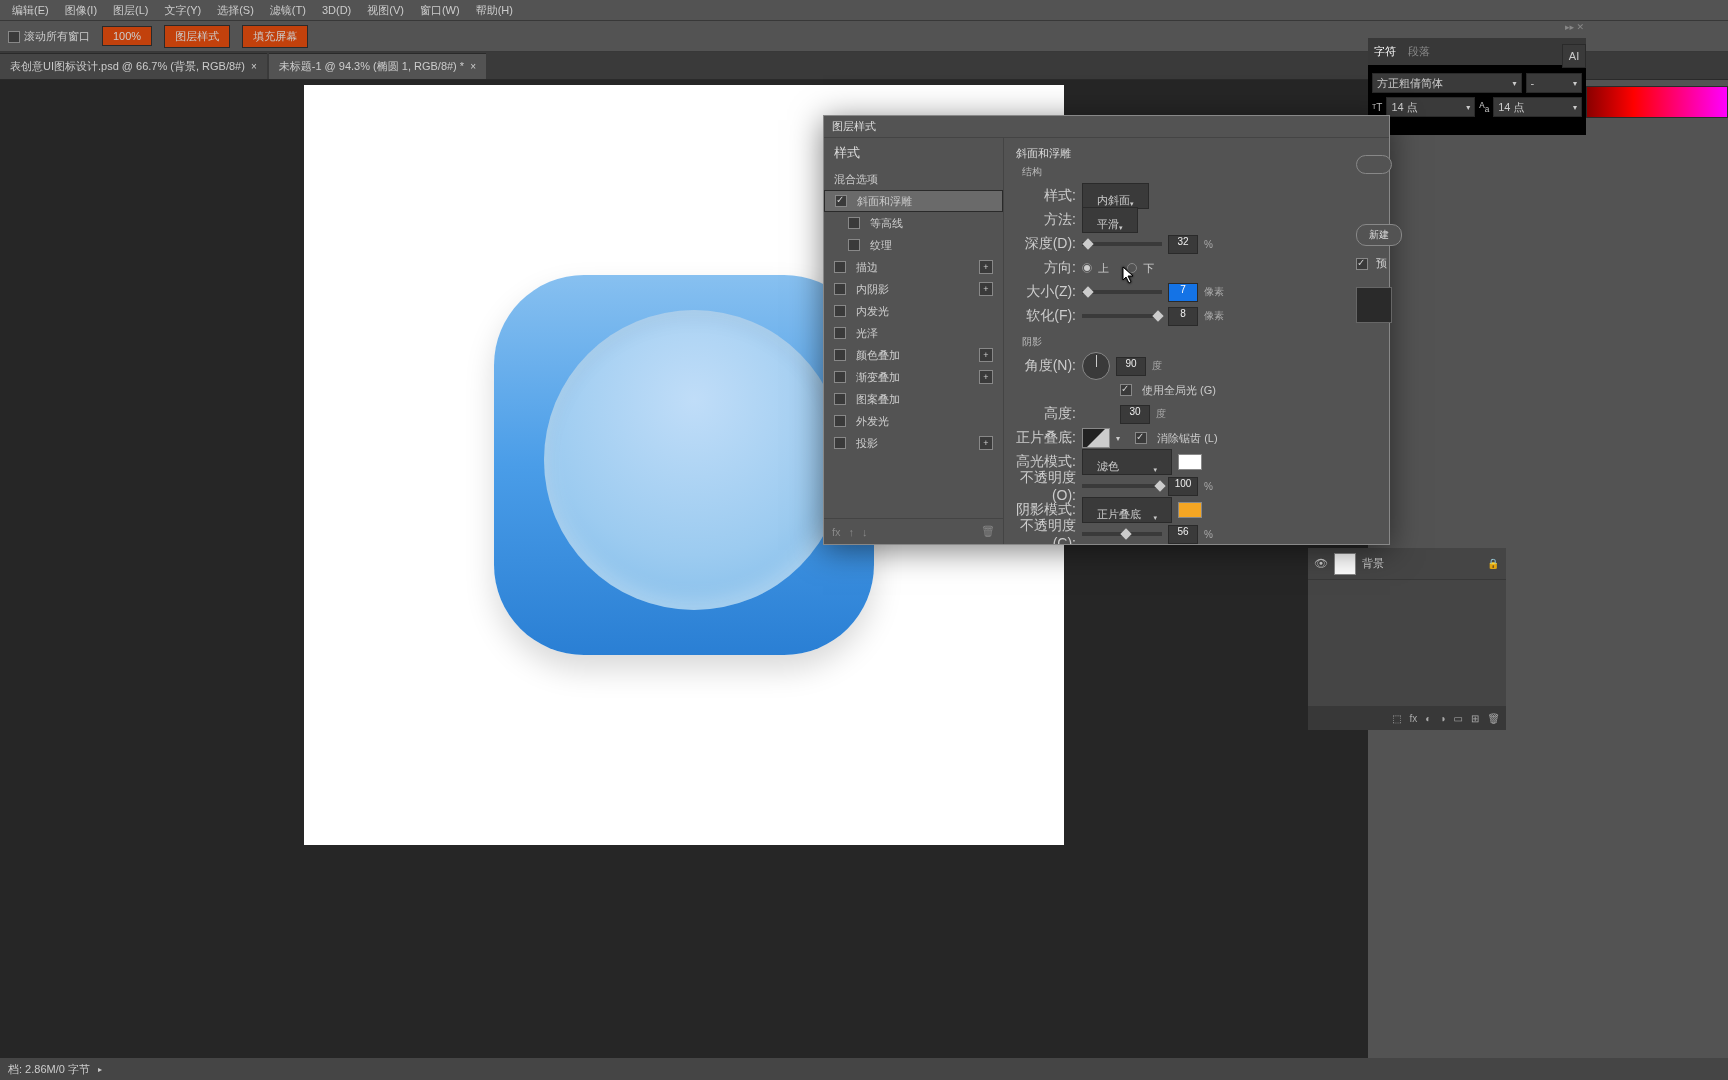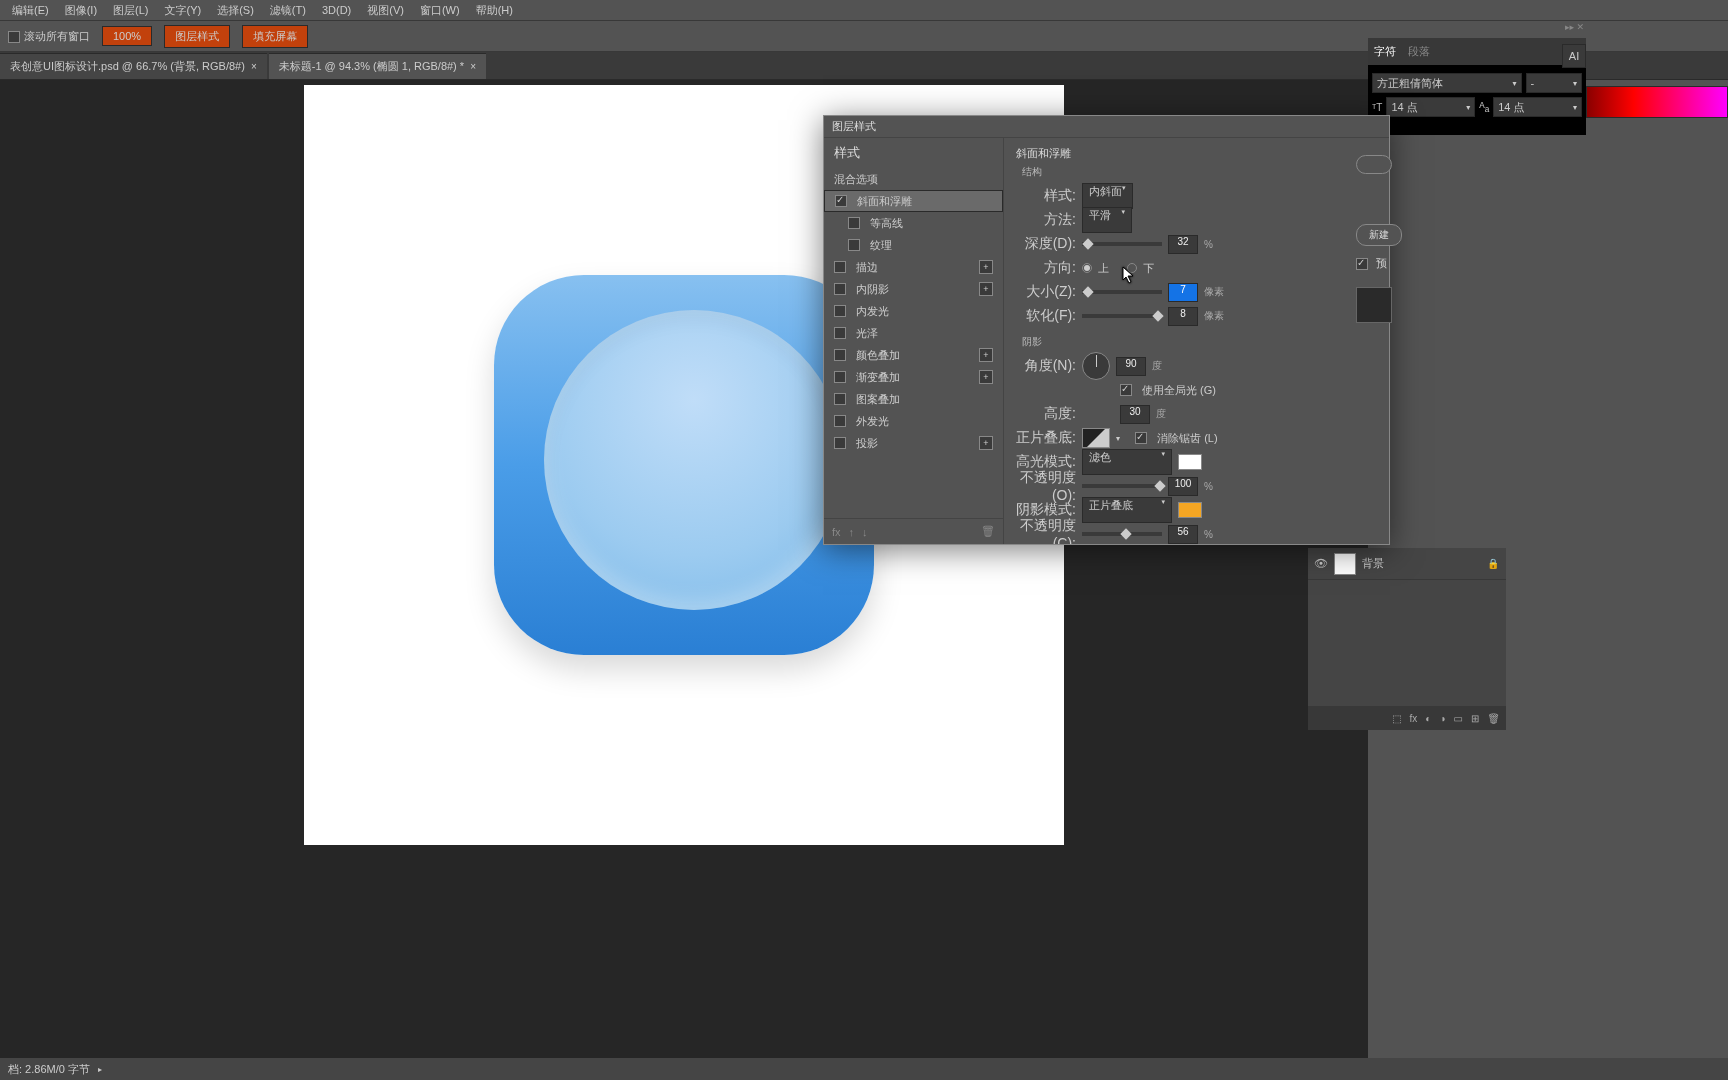--- a/index.html
+++ b/index.html
@@ -48,21 +48,21 @@
 .style-item.sel{background:#6a6a6a;color:#fff}
 .style-item .plus{margin-left:auto;width:14px;height:14px;border:1px solid #888;display:flex;align-items:center;justify-content:center;font-size:9px;background:#3a3a3a}
 .dlg-left-foot{height:26px;border-top:1px solid #444;display:flex;align-items:center;padding:0 8px;gap:8px}
 .dlg-left-foot span{color:#888;font-size:11px}
 .dlg-left-foot .trash{margin-left:auto}
 .dlg-right{flex:1;padding:8px 12px;color:#ccc;overflow:auto}
 .grp-title{color:#ddd;margin-bottom:4px}
 .sub-title{color:#bbb;margin:4px 0 6px 6px;font-size:10px}
 .form-row{display:flex;align-items:center;height:22px;gap:6px;margin-bottom:2px}
 .form-row .lbl{width:60px;text-align:right;color:#ccc;font-size:14px}
-.dd{background:#3a3a3a;border:1px solid #2a2a2a;height:26px;min-width:50px;display:flex;align-items:flex-start;padding:0 6px;font-size:10px}
+.dd{background:#3a3a3a;border:1px solid #2a2a2a;height:26px;min-width:50px;display:flex;align-items:flex-end;padding:0 14px;font-size:10px}
 .dd .arr{margin-left:auto;font-size:7px}
 .slider{flex:1;height:4px;background:#3a3a3a;position:relative;max-width:80px}
 .slider .thumb-s{position:absolute;width:8px;height:8px;background:#ccc;top:-2px;transform:rotate(45deg)}
 .num-in{width:30px;height:19px;background:#3a3a3a;border:1px solid #2a2a2a;text-align:center;font-size:10px;color:#eee}
 .num-in.hl{background:#1473e6;color:#fff}
 .unit{font-size:10px;color:#aaa}
 .radio{width:10px;height:10px;border:1px solid #888;border-radius:50%;display:inline-block;position:relative}
 .radio.on::after{content:"";position:absolute;inset:1px;background:#ccc;border-radius:50%}
 .angle-wheel{width:28px;height:28px;border:1px solid #888;border-radius:50%;background:#3a3a3a;position:relative}
 .angle-wheel::after{content:"";position:absolute;width:1px;height:12px;background:#ccc;left:50%;top:2px}

